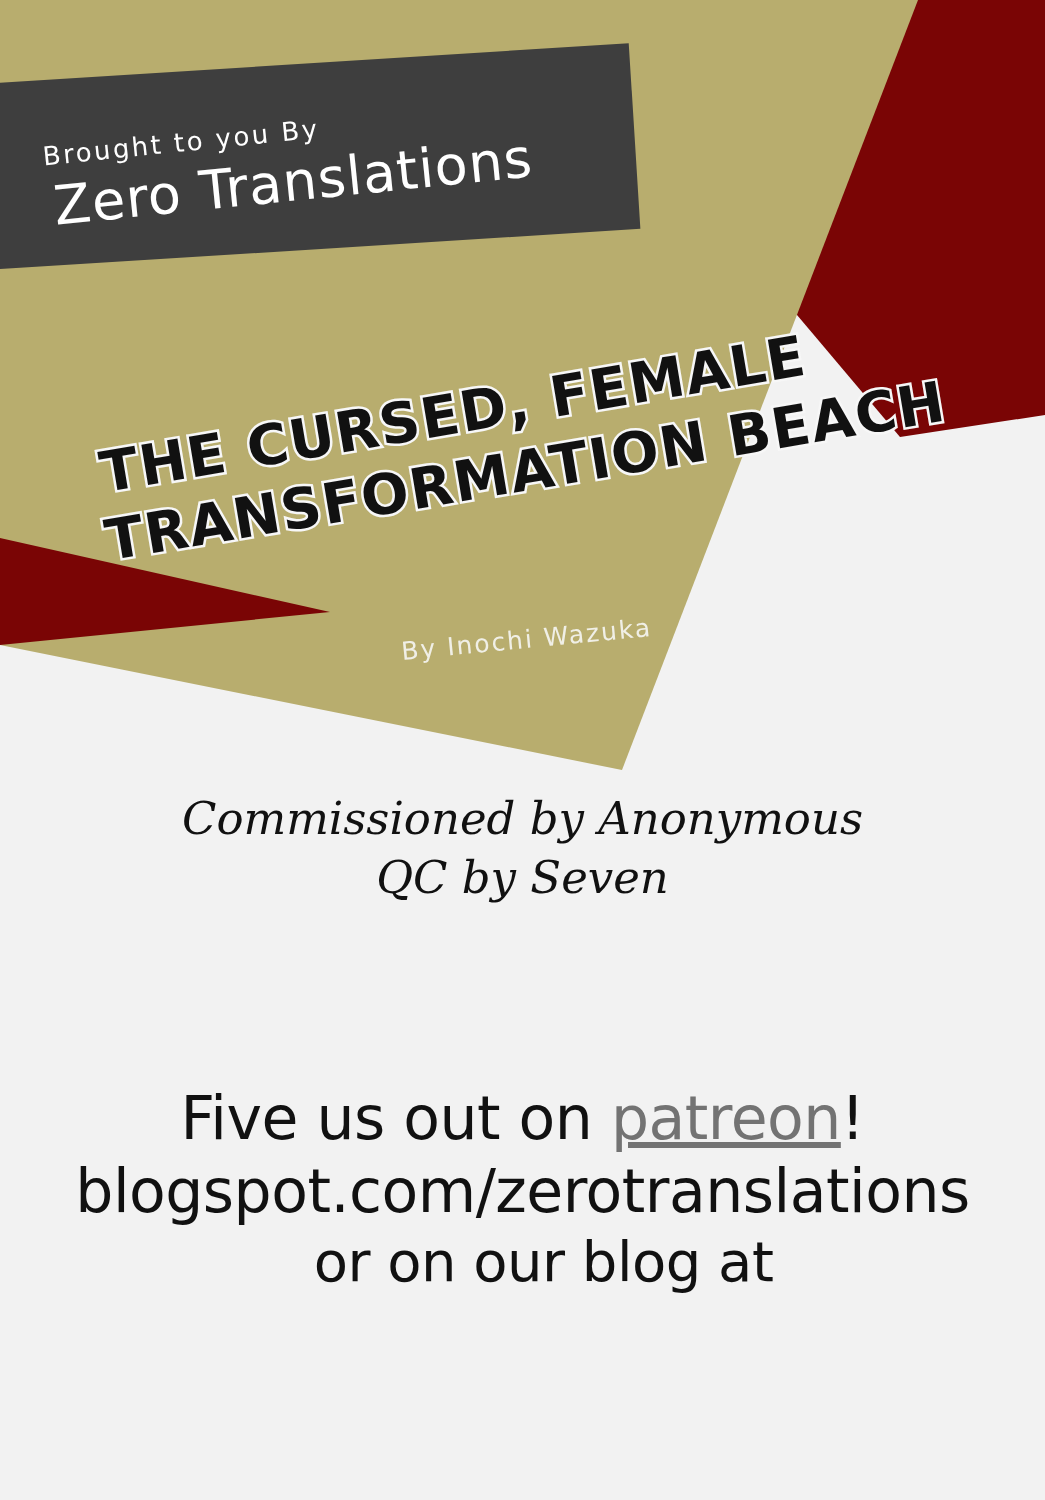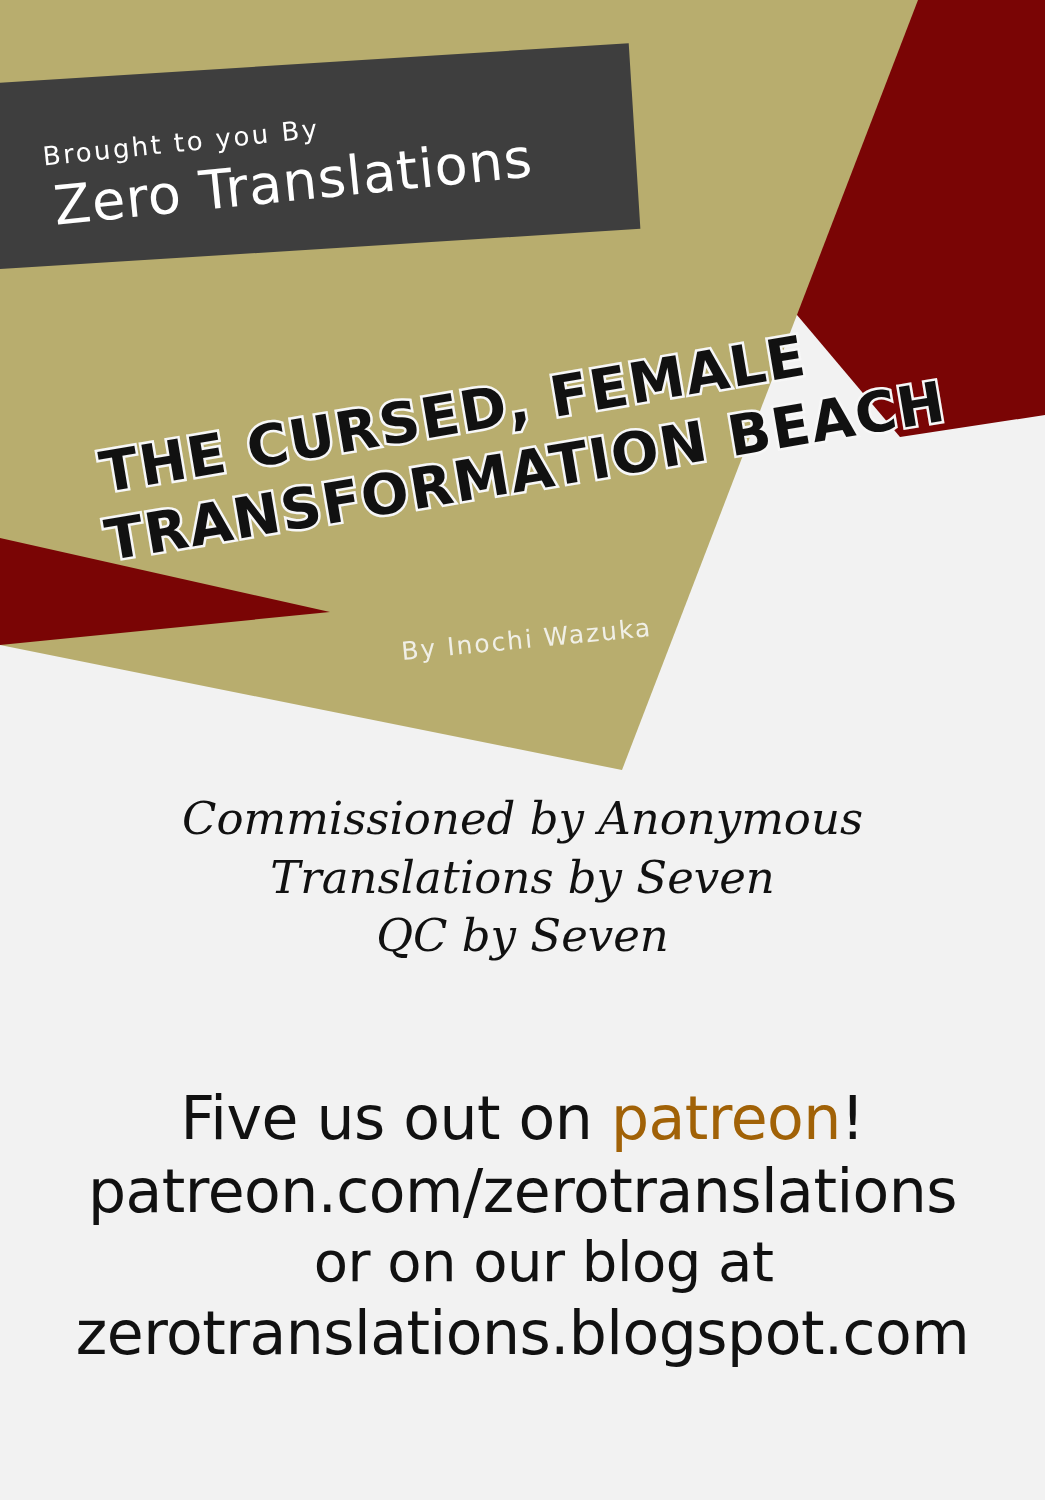--- a/index.html
+++ b/index.html
@@ -130,21 +130,21 @@
     font-size: 60px;
     color: #111111;
     line-height: 1.22;
     white-space: nowrap;
     letter-spacing: -0.5px;
   }
   .promo .pline.small {
     font-size: 56px;
     padding-left: 42px;
   }
-  .accent-patreon { color: #a16207; }
+  .accent-patreon { color: #737373; text-decoration: underline; }
   .accent-blog { color: #8b1818; }
 </style>
 </head>
 <body>
 
 <div id="page">
 
   <svg id="shapes" viewBox="0 0 1045 1500" preserveAspectRatio="none">
     <rect x="0" y="0" width="1045" height="1500" fill="#f2f2f2"></rect>
     <polygon points="780,0 1045,0 1045,415 900,437 700,200" fill="#7a0505"></polygon>
@@ -160,24 +160,22 @@
   </div>
 
   <div class="title-wrap">
     <div class="title-line l1">THE CURSED, FEMALE</div>
     <div class="title-line l2">TRANSFORMATION BEACH</div>
   </div>
   <div class="byline">By Inochi Wazuka</div>
 
   <div class="credits">
     <div class="cline">Commissioned by Anonymous</div>
-    <div class="cline">Translations by Seven</div>
     <div class="cline">QC by Seven</div>
   </div>
 
   <div class="promo">
     <div class="pline"><span>Five us out on </span><span class="accent-patreon">patreon</span><span>!</span></div>
-    <div class="pline">patreon.com/zerotranslations</div>
+    <div class="pline">blogspot.com/zerotranslations</div>
     <div class="pline small">or on our blog at</div>
-    <div class="pline accent-blog">zerotranslations.blogspot.com</div>
   </div>
 
 </div>
 
 </body></html>

